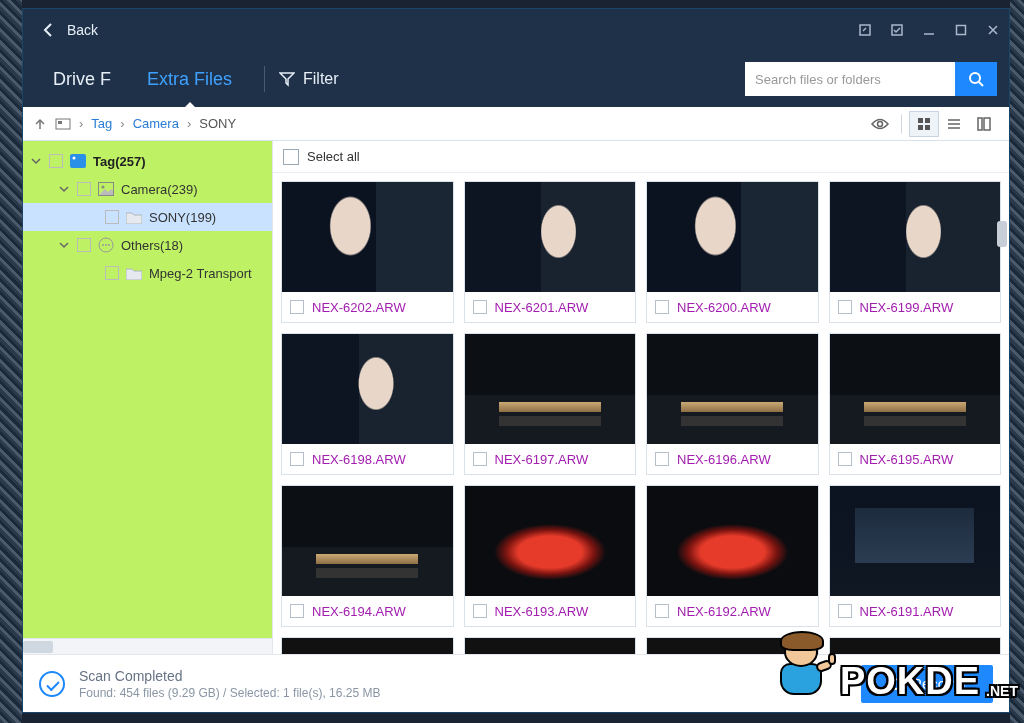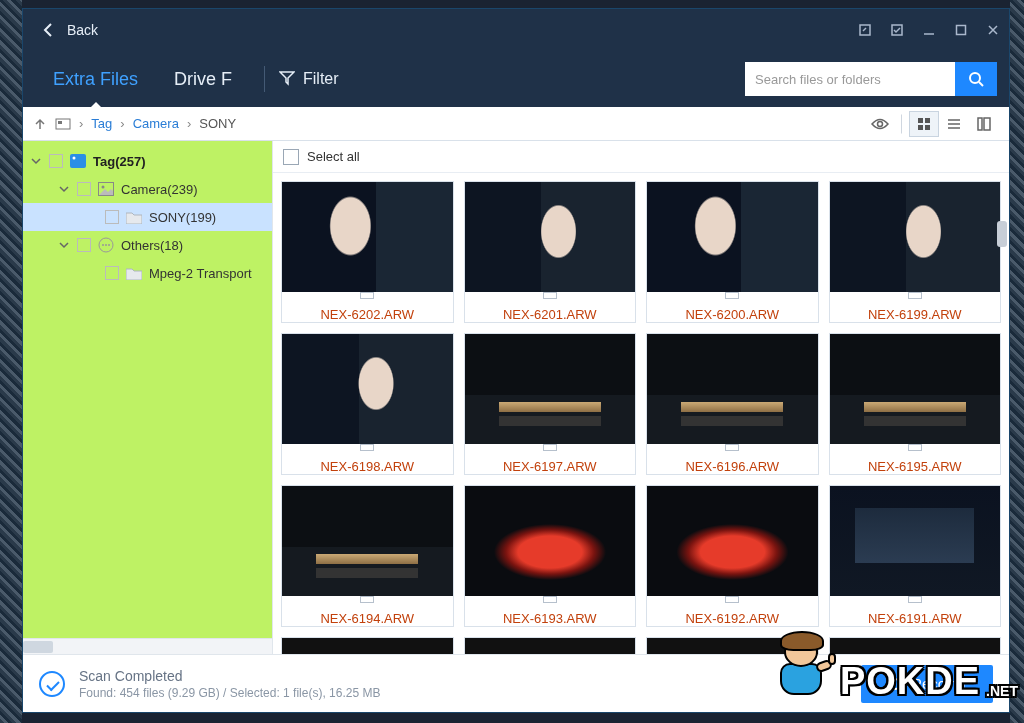--- a/index.html
+++ b/index.html
@@ -13,21 +13,21 @@
     .back-btn { display:flex; align-items:center; gap:10px; padding: 0 18px; font-size:14px; cursor:pointer; }
     .back-btn svg { width:16px; height:16px; }
     .win-btns { margin-left:auto; display:flex; }
     .win-btns .wb { width:32px; height:42px; display:flex; align-items:center; justify-content:center; color:#aab8cc; cursor:pointer; }
 
     .nav-bar { height:56px; background:#1f3148; display:flex; align-items:center; padding:0 12px; gap:0; color:#e6eef7; }
     .nav-tab { padding:0 18px; font-size:18px; height:56px; display:flex; align-items:center; cursor:pointer; position:relative; }
     .nav-tab.active { color:#3fa1ff; }
     .nav-tab.active::after { content:""; position:absolute; left:50%; bottom:-1px; transform:translateX(-50%); width:0; height:0; border-left:6px solid transparent; border-right:6px solid transparent; border-bottom:6px solid #fff; }
     .nav-sep { width:1px; height:26px; background:#445a75; margin:0 14px; }
-    .filter { display:flex; align-items:flex-start; gap:8px; font-size:16px; cursor:pointer; color:#e6eef7; }
+    .filter { display:flex; align-items:center; gap:8px; font-size:16px; cursor:pointer; color:#e6eef7; }
     .search-wrap { margin-left:auto; display:flex; }
     .search-input { width:210px; height:34px; border:none; padding:0 10px; font-size:13px; color:#333; }
     .search-input::placeholder { color:#999; }
     .search-btn { width:42px; height:34px; background:#1e88ff; display:flex; align-items:center; justify-content:center; color:#fff; cursor:pointer; }
 
     
     .crumb-bar { height:34px; border-bottom:1px solid #d9e1ea; display:flex; align-items:center; padding:0 10px; gap:8px; color:#2a7dd6; font-size:13px; background:#fff; }
     .crumb-bar .sep { color:#888; }
     .crumb-bar .crumb { cursor:pointer; }
     .crumb-bar .crumb.cur { color:#555; cursor:default; }
@@ -52,21 +52,21 @@
     .hscroll .thumb { position:absolute; left:0; top:2px; height:12px; width:30px; background:#cfd7e0; border-radius:2px; }
 
     .content { flex:1; display:flex; flex-direction:column; overflow:hidden; position:relative; }
     .select-all { height:32px; display:flex; align-items:center; gap:8px; padding:0 10px; border-bottom:1px solid #e8edf3; }
     .select-all .cb { width:16px; height:16px; border:1px solid #9aa7b5; }
     .grid-wrap { flex:1; overflow:hidden; padding:8px 8px 0 8px; }
     .grid { display:grid; grid-template-columns: repeat(4, 1fr); gap:10px; }
     .card { border:1px solid #d9e1ea; background:#fff; display:flex; flex-direction:column; }
     .thumb { height:110px; background:#222; position:relative; overflow:hidden; }
     .thumb.short { height:22px; }
-    .meta { height:30px; display:flex; align-items:center; gap:8px; padding:0 8px; color:#c2410c; font-size:13px;flex-direction:column; }
+    .meta { height:30px; display:flex; align-items:center; gap:8px; padding:0 8px; color:#a21caf; font-size:13px; }
     .meta .cb { width:14px; height:14px; border:1px solid #b6c0cc; }
 
     
     .p-model { background: radial-gradient(ellipse 70px 100px at 40% 40%, #e8d6c8 0 28%, transparent 30%), linear-gradient(90deg,#0b1220 0 55%,#1a2634 55% 100%); }
     .p-model2 { background: radial-gradient(ellipse 60px 90px at 55% 45%, #e8d6c8 0 28%, transparent 30%), linear-gradient(90deg,#0d1522 0 45%,#19232f 45% 100%); }
     .p-hw { background: linear-gradient(#0c0f13 0 55%, #151a20 55% 100%); position:relative; }
     .p-hw::after{ content:""; position:absolute; left:20%; top:62%; width:60%; height:10px; background:linear-gradient(#caa975,#8e6f45); box-shadow:0 14px 0 #333; }
     .p-red { background: radial-gradient(ellipse 80px 40px at 50% 60%, #e63b2a 0 40%, #7a1410 55%, #0a0c10 70%); }
     .p-pres { background: linear-gradient(#0b1220,#101824); position:relative; }
     .p-pres::after{content:"";position:absolute;left:15%;top:20%;width:70%;height:50%;background:linear-gradient(#1d2b3d,#2b3c52);}
@@ -134,25 +134,25 @@
         </div>
       <div class="wb">
           <svg width="12" height="12" viewBox="0 0 12 12">
             <path d="M2 2 L10 10 M10 2 L2 10" stroke="#aab8cc" stroke-width="1.5"></path>
           </svg>
         </div>
     </div>
   </div>
 
   <div class="nav-bar">
+    <div class="nav-tab">
+        <span>Drive F</span>
+      </div>
     <div class="nav-tab active">
         <span>Extra Files</span>
-      </div>
-    <div class="nav-tab">
-        <span>Drive F</span>
       </div>
     <div class="nav-sep"></div>
     <div class="filter">
       <svg width="16" height="16" viewBox="0 0 16 16">
           <path d="M1 2 H15 L9 8 V14 L7 12 V8 Z" fill="none" stroke="#e6eef7" stroke-width="1.5"></path>
         </svg>
       <span>Filter</span>
     </div>
     <div class="search-wrap">
       <input class="search-input" placeholder="Search files or folders" style="">

